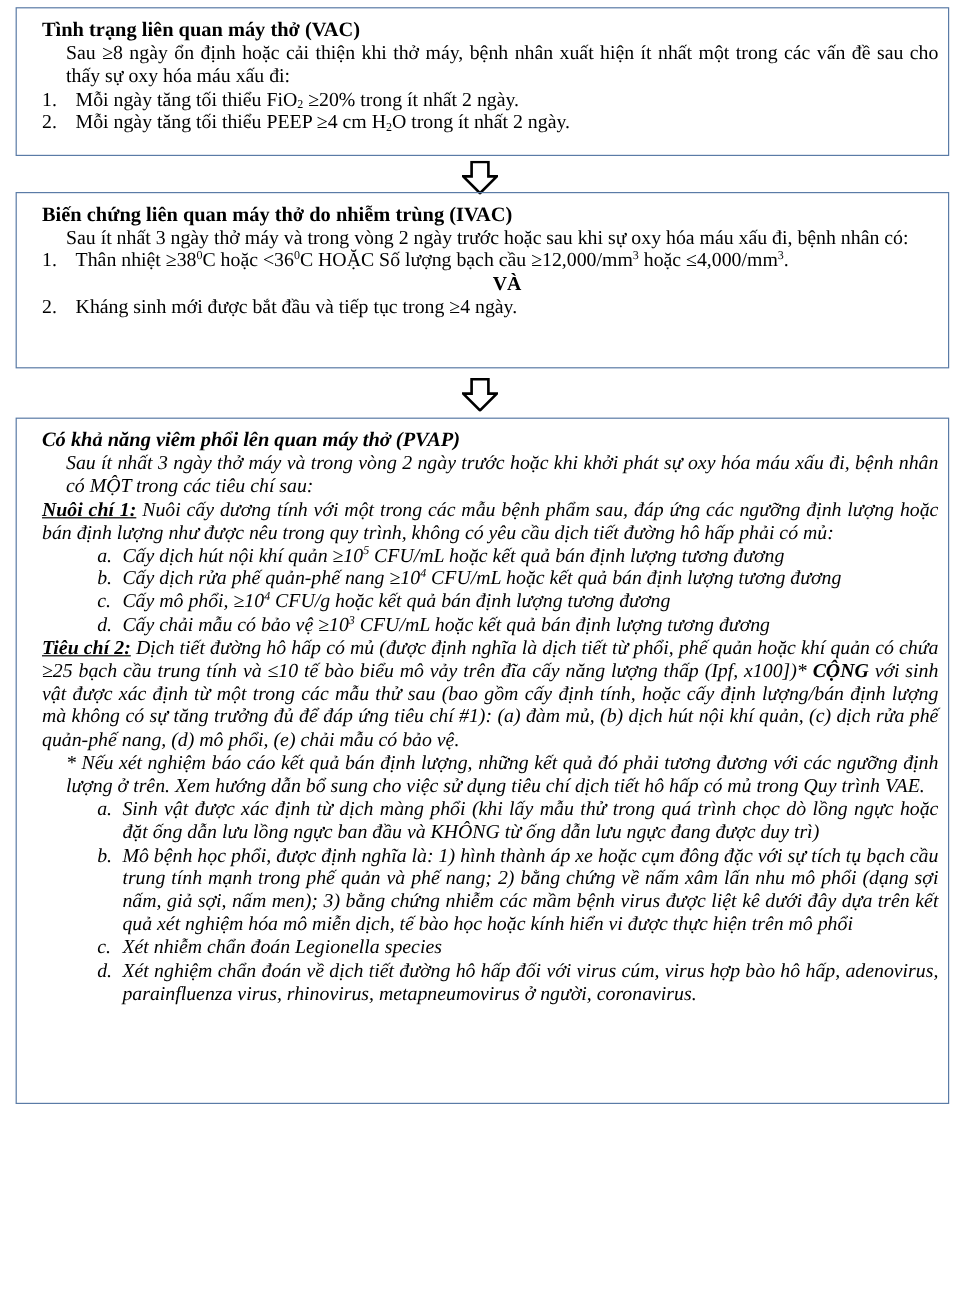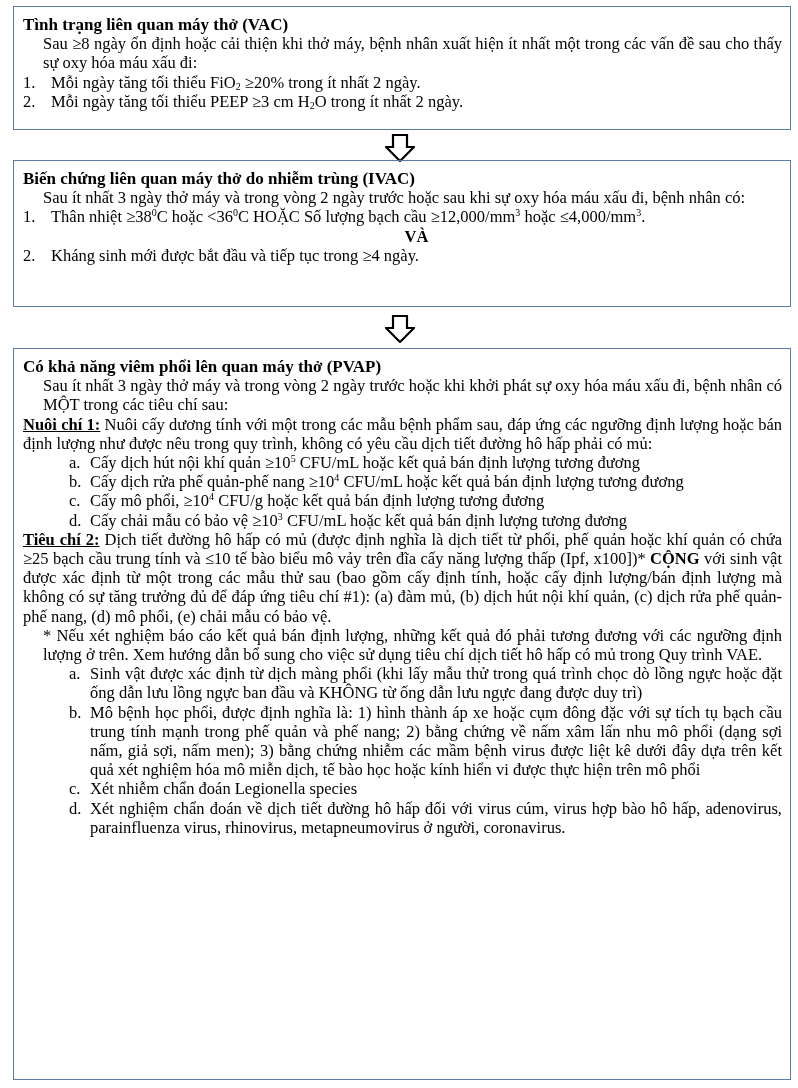--- a/index.html
+++ b/index.html
@@ -15,26 +15,26 @@
       font-size: 16.5px;
       color: #000;
       overflow: hidden;
     }
     .box {
       position: absolute;
       left: 13px;
       width: 778px;
       border: 1.5px solid #5a7ba6;
       box-sizing: border-box;
-      padding: 8px 8px 0 9px;
+      padding: 8px 8px 0 21px;
       line-height: 19.2px;
     }
     #box-vac { top: 6px; height: 124px; }
     #box-ivac { top: 160px; height: 147px; }
-    #box-pvap { top: 348px; height: 732px; }
+    #box-pvap { top: 348px; height: 572px; font-style: italic; }
 
     .title {
       font-weight: bold;
       font-size: 17px;
     }
     .indent { padding-left: 20px; }
     .just { text-align: justify; text-align-last: left; }
     .num-item { position: relative; padding-left: 28px; }
     .num-item .num { position: absolute; left: 0; top: 0; }
     .sub-item { position: relative; padding-left: 67px; }
@@ -58,21 +58,21 @@
 
 <div class="box" id="box-vac">
   <div class="title">Tình trạng liên quan máy thở (VAC)</div>
   <div class="indent just">Sau ≥8 ngày ổn định hoặc cải thiện khi thở máy, bệnh nhân xuất hiện ít nhất một trong các vấn đề sau cho thấy sự oxy hóa máu xấu đi:</div>
   <div class="num-item">
     <span class="num">1.</span>
     <span>Mỗi ngày tăng tối thiểu FiO</span><sub>2</sub><span> ≥20% trong ít nhất 2 ngày.</span>
   </div>
   <div class="num-item">
     <span class="num">2.</span>
-    <span>Mỗi ngày tăng tối thiểu PEEP ≥3 cm H</span><sub>2</sub><span>O trong ít nhất 2 ngày.</span>
+    <span>Mỗi ngày tăng tối thiểu PEEP ≥4 cm H</span><sub>2</sub><span>O trong ít nhất 2 ngày.</span>
   </div>
 </div>
 
 <svg class="arrow" id="arrow-1" viewBox="0 0 30 28">
   <polygon points="8,1 22,1 22,13 29,13 15,27 1,13 8,13" fill="#fff" stroke="#000" stroke-width="2.2" stroke-linejoin="miter"></polygon>
 </svg>
 
 <div class="box" id="box-ivac">
   <div class="title">Biến chứng liên quan máy thở do nhiễm trùng (IVAC)</div>
   <div class="indent just">Sau ít nhất 3 ngày thở máy và trong vòng 2 ngày trước hoặc sau khi sự oxy hóa máu xấu đi, bệnh nhân có:</div>

